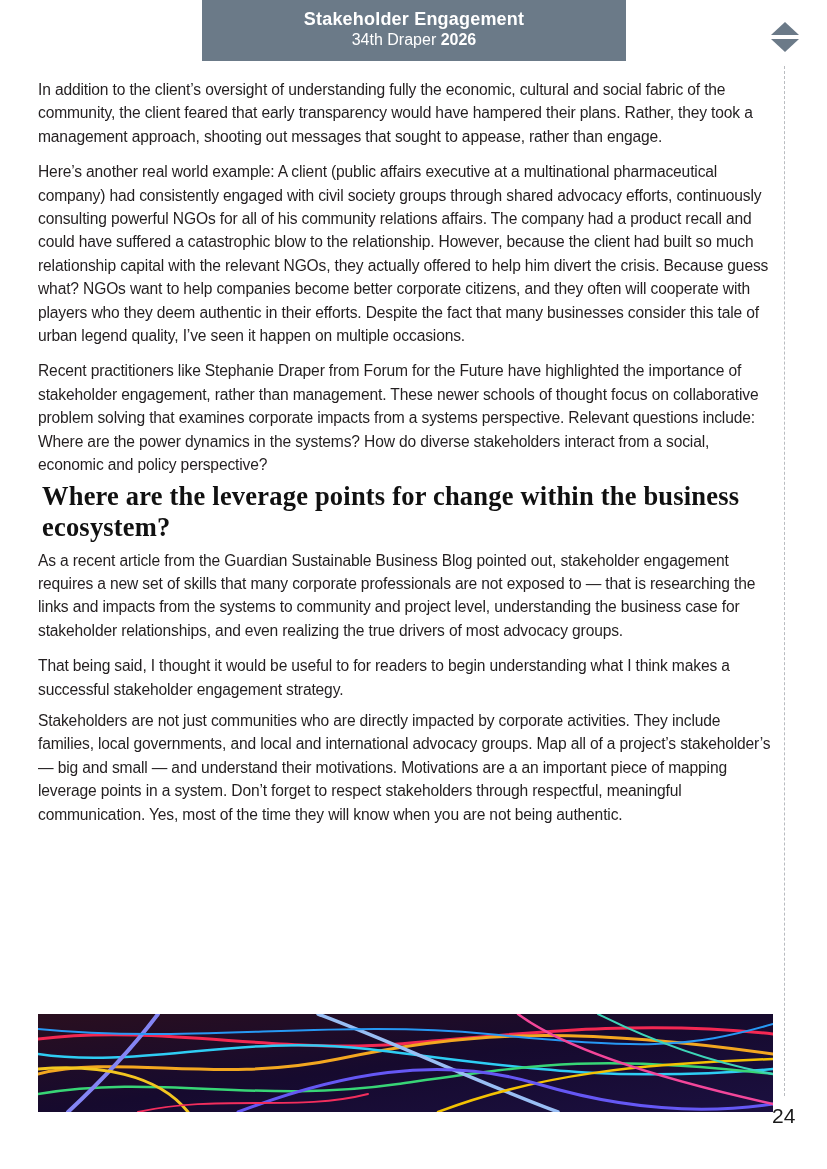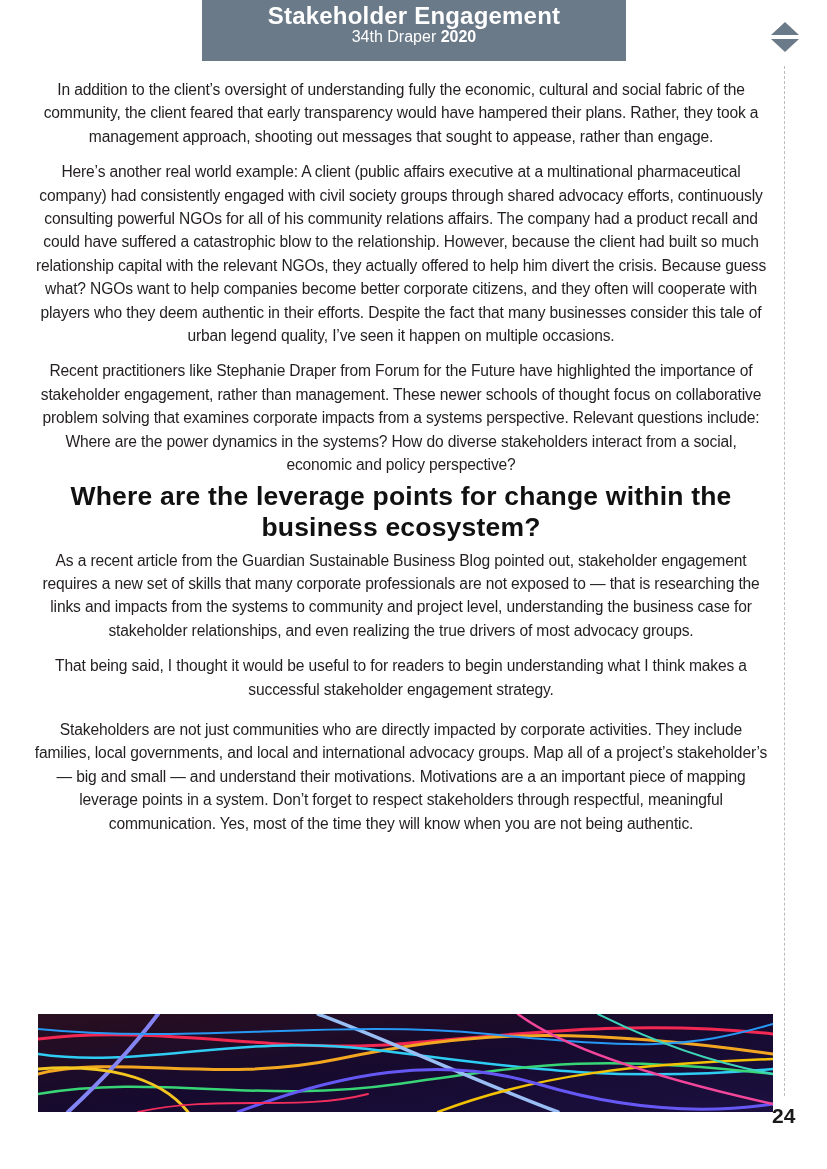--- a/index.html
+++ b/index.html
@@ -1,60 +1,60 @@
 <!DOCTYPE html>
 <html><head>
 <meta charset="utf-8">
 <style>
   html, body { margin: 0; padding: 0; background: #ffffff; }
   body { width: 827px; height: 1169px; position: relative; overflow: hidden;
          font-family: "Liberation Sans", "DejaVu Sans", sans-serif; color: #231f20; }
   .header-box { position: absolute; left: 202px; top: 0; width: 424px; height: 61px;
                 background: #6b7a88; color: #ffffff; text-align: center; }
-  .header-title { display: block; font-size: 24px; font-weight: bold; line-height: 20px; letter-spacing: 0.2px; margin-top: 6px; }
+  .header-title { display: block; font-size: 18px; font-weight: bold; line-height: 20px; padding-top: 9px; letter-spacing: 0.2px; }
   .header-sub { display: block; font-size: 16px; line-height: 22px; }
   .header-sub b { font-weight: bold; }
   .nav-arrows { position: absolute; left: 771px; top: 22px; width: 28px; height: 31px; cursor: pointer; }
   .tri-up { position: absolute; left: 0; top: 0; width: 0; height: 0;
             border-left: 14px solid transparent; border-right: 14px solid transparent; border-bottom: 13px solid #6b7a88; }
   .tri-down { position: absolute; left: 0; top: 17px; width: 0; height: 0;
               border-left: 14px solid transparent; border-right: 14px solid transparent; border-top: 13px solid #6b7a88; }
   .dash-line { position: absolute; left: 784px; top: 66px; width: 0; height: 1030px; border-left: 1.5px dashed #b9bcc0; }
-  .content { position: absolute; left: 31px; top: 78px; width: 740px; text-align: center; }
+  .content { position: absolute; left: 38px; top: 78px; width: 740px; }
   p.body { margin: 0 0 12px 0; font-size: 15.6px; line-height: 23.4px; color: #231f20; letter-spacing: -0.15px; }
-  h2.sec { margin: 12px; font-family: Liberation Sans, sans-serif; font-weight: bold;
+  h2.sec { margin: 4px; font-family: Liberation Serif, serif; font-weight: bold;
            font-size: 26.5px; line-height: 31px; color: #111111; letter-spacing: 0.2px; }
   .h2-a { margin-top: -2px !important; margin-bottom: 6px !important; }
   .h2-b { margin-top: 6px !important; margin-bottom: 6px !important; }
   .banner { position: absolute; left: 38px; top: 1014px; width: 735px; height: 98px; overflow: hidden; background: #1a0f2a; }
   .banner svg { display: block; }
-  .page-number { position: absolute; left: 772px; top: 1104px; font-size: 21px; font-weight: bold; color: #1a1a1a; }
+  .page-number { position: absolute; left: 772px; top: 1104px; font-size: 21px; font-weight: normal; color: #1a1a1a; }
 </style>
 </head>
 <body>
 
 <div class="header-box">
   <span class="header-title">Stakeholder Engagement</span>
-  <span class="header-sub"><span>34th Draper</span> <b>2020</b></span>
+  <span class="header-sub"><span>34th Draper</span> <b>2026</b></span>
 </div>
 
 <div class="nav-arrows">
   <div class="tri-up"></div>
   <div class="tri-down"></div>
 </div>
 
 <div class="dash-line"></div>
 
 <div class="content">
   <p class="body">In addition to the client’s oversight of understanding fully the economic, cultural and social fabric of the community, the client feared that early transparency would have hampered their plans. Rather, they took a management approach, shooting out messages that sought to appease, rather than engage.</p>
   <p class="body">Here’s another real world example: A client (public affairs executive at a multinational pharmaceutical company) had consistently engaged with civil society groups through shared advocacy efforts, continuously consulting powerful NGOs for all of his community relations affairs. The company had a product recall and could have suffered a catastrophic blow to the relationship. However, because the client had built so much relationship capital with the relevant NGOs, they actually offered to help him divert the crisis. Because guess what? NGOs want to help companies become better corporate citizens, and they often will cooperate with players who they deem authentic in their efforts. Despite the fact that many businesses consider this tale of urban legend quality, I’ve seen it happen on multiple occasions.</p>
   <p class="body" style="margin-bottom:6px">Recent practitioners like Stephanie Draper from Forum for the Future have highlighted the importance of stakeholder engagement, rather than management. These newer schools of thought focus on collaborative problem solving that examines corporate impacts from a systems perspective. Relevant questions include: Where are the power dynamics in the systems? How do diverse stakeholders interact from a social, economic and policy perspective?</p>
   <h2 class="sec h2-a">Where are the leverage points for change within the business ecosystem?</h2>
   <p class="body">As a recent article from the Guardian Sustainable Business Blog pointed out, stakeholder engagement requires a new set of skills that many corporate professionals are not exposed to — that is researching the links and impacts from the systems to community and project level, understanding the business case for stakeholder relationships, and even realizing the true drivers of most advocacy groups.</p>
-  <p class="body" style="margin-bottom:17px">That being said, I thought it would be useful to for readers to begin understanding what I think makes a successful stakeholder engagement strategy.</p>
+  <p class="body" style="margin-bottom:8px">That being said, I thought it would be useful to for readers to begin understanding what I think makes a successful stakeholder engagement strategy.</p>
   <p class="body">Stakeholders are not just communities who are directly impacted by corporate activities. They include families, local governments, and local and international advocacy groups. Map all of a project’s stakeholder’s — big and small — and understand their motivations. Motivations are a an important piece of mapping leverage points in a system. Don’t forget to respect stakeholders through respectful, meaningful communication. Yes, most of the time they will know when you are not being authentic.</p>
 </div>
 
 <div class="banner">
   <svg width="735" height="98" viewBox="0 0 735 98" xmlns="http://www.w3.org/2000/svg">
     <defs>
       <linearGradient id="bg" x1="0" y1="0" x2="1" y2="1">
         <stop offset="0" stop-color="#2a0f1f"></stop>
         <stop offset="0.5" stop-color="#160a2e"></stop>
         <stop offset="1" stop-color="#1b1040"></stop>

